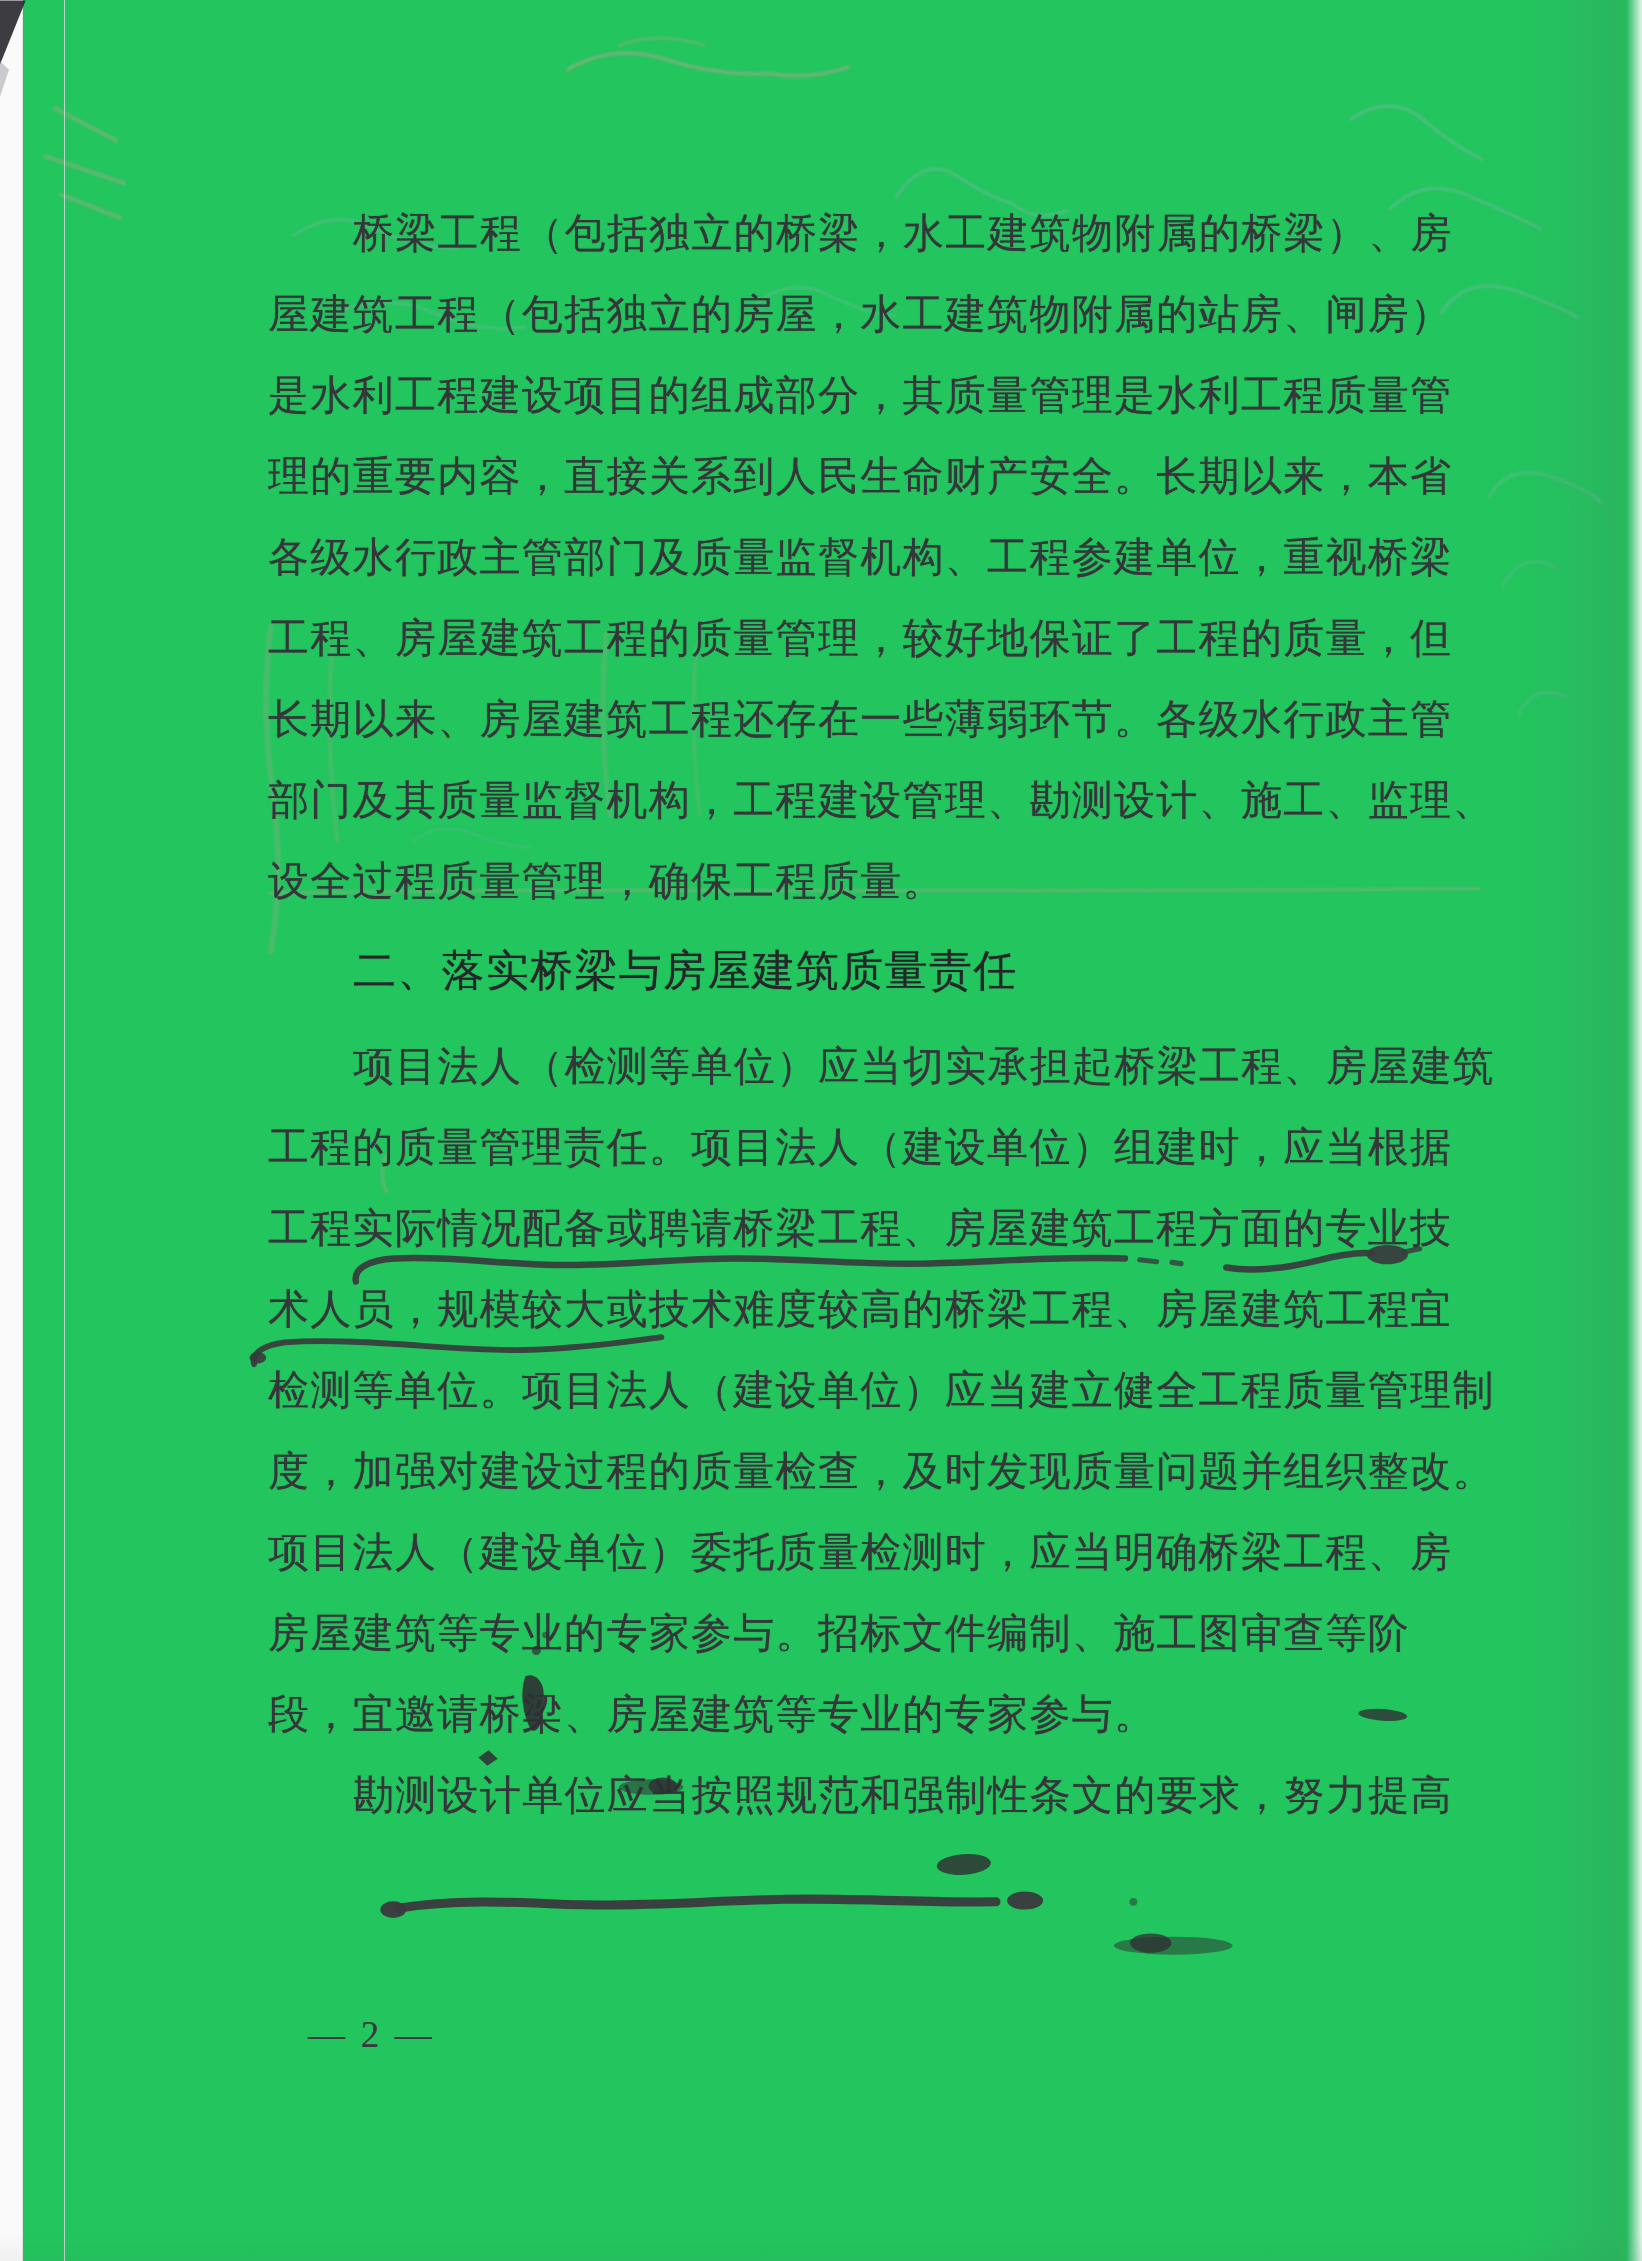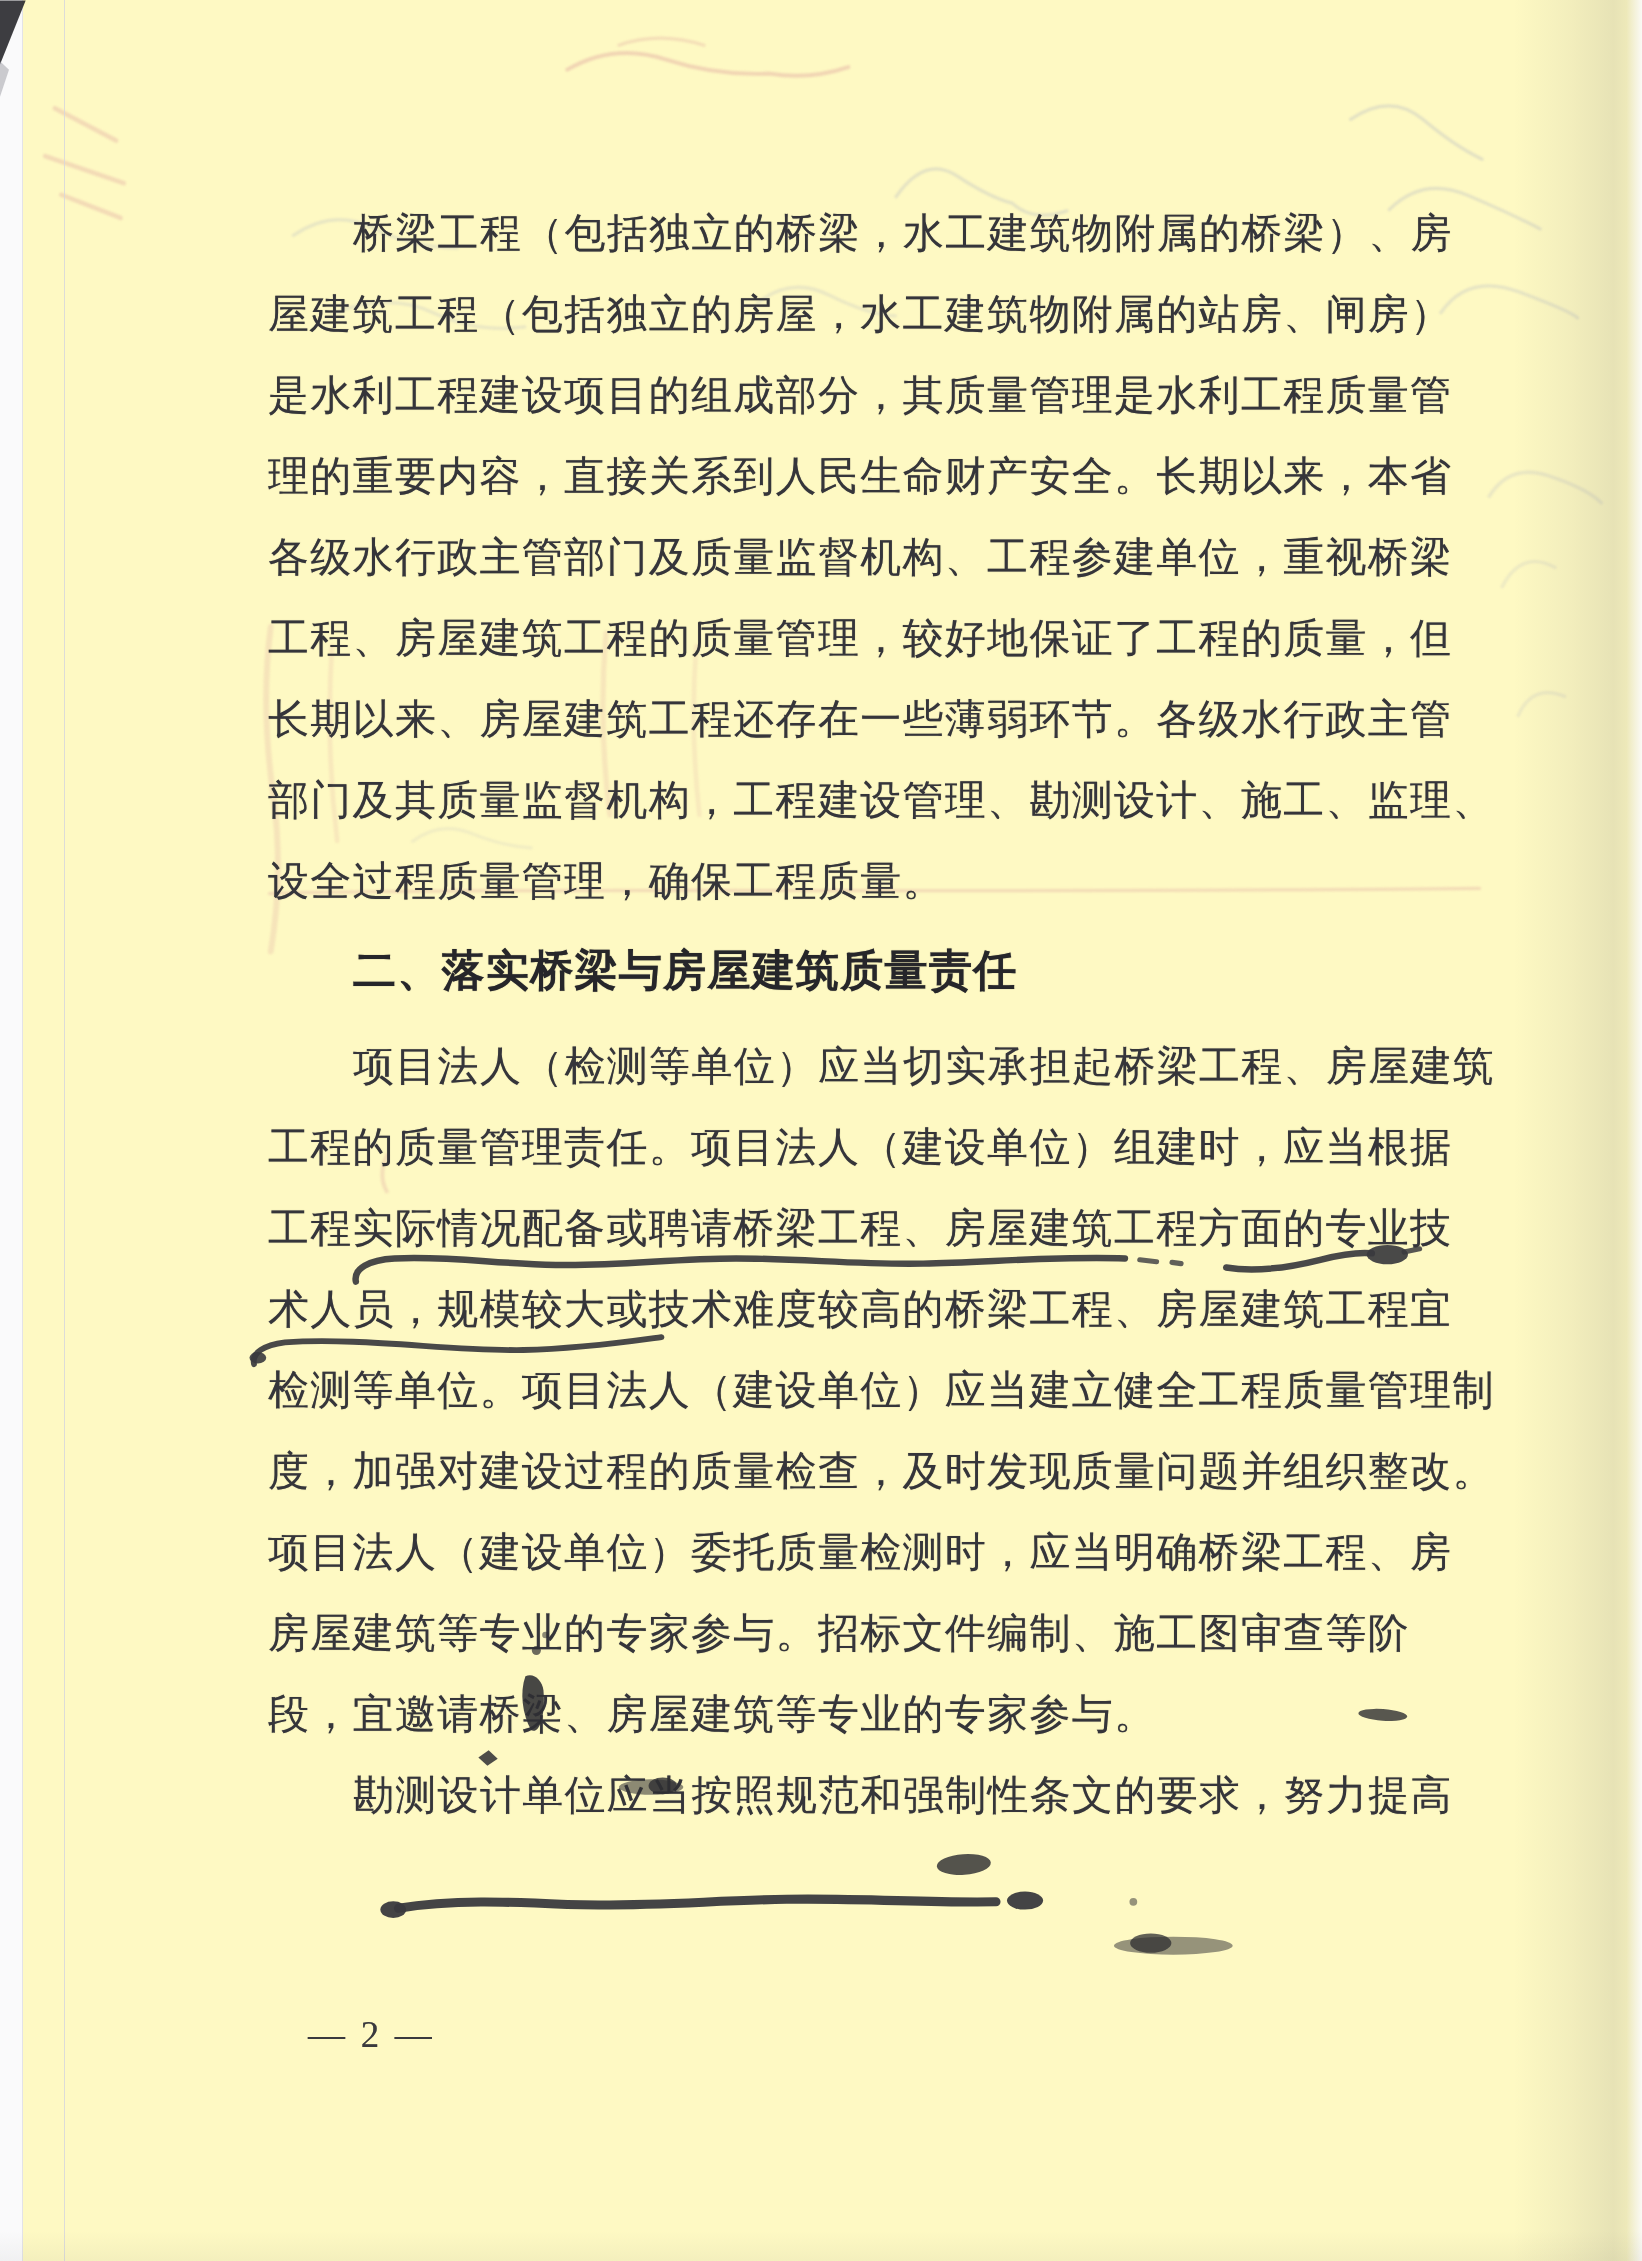--- a/index.html
+++ b/index.html
@@ -1,19 +1,19 @@
 <!DOCTYPE html>
 <html style="font-size:10.3px"><head>
 <meta charset="utf-8">
 <style>
   html,body{margin:0;padding:0;background:#e9e9ec;}
   .page{
     position:relative;
     width:1642px;height:2261px;
-    background:#fef9c3;
+    background:#22c55e;
     overflow:hidden;
     font-family:"Liberation Serif","DejaVu Serif",serif;
   }
   
   .edge-left{
     position:absolute;left:0;top:0;width:22px;height:2261px;
     background:#fafafb;border-right:0.6px solid #e3e3e7;
   }
   
   .fold-line{
@@ -41,21 +41,21 @@
     color:#35353a;
   }
   .line{
     height:81px;line-height:81px;
     font-size:41px;letter-spacing:1.3px;white-space:nowrap;
     text-shadow:0 0 0.8px rgba(50,50,55,.55);
   }
   .indent{padding-left:85px;}
   .heading{
     height:81px;line-height:81px;margin:7.7px 0 15.5px 0;padding-left:85px;
-    font-size:43px;font-weight:700;letter-spacing:1.3px;white-space:nowrap;
+    font-size:43px;font-weight:400;letter-spacing:1.3px;white-space:nowrap;
     color:#26262a;text-shadow:0 0 0.9px rgba(30,30,35,.6);
   }
   .pagenum{
     position:absolute;left:308px;top:2013px;
     font-size:37px;letter-spacing:3.2px;color:#3a3a3e;
     text-shadow:0 0 0.6px rgba(50,50,55,.5);
   }
   svg.bleed{position:absolute;left:0;top:0;filter:blur(1px);pointer-events:none;}
   svg.ink{position:absolute;left:0;top:0;pointer-events:none;}
 </style>

